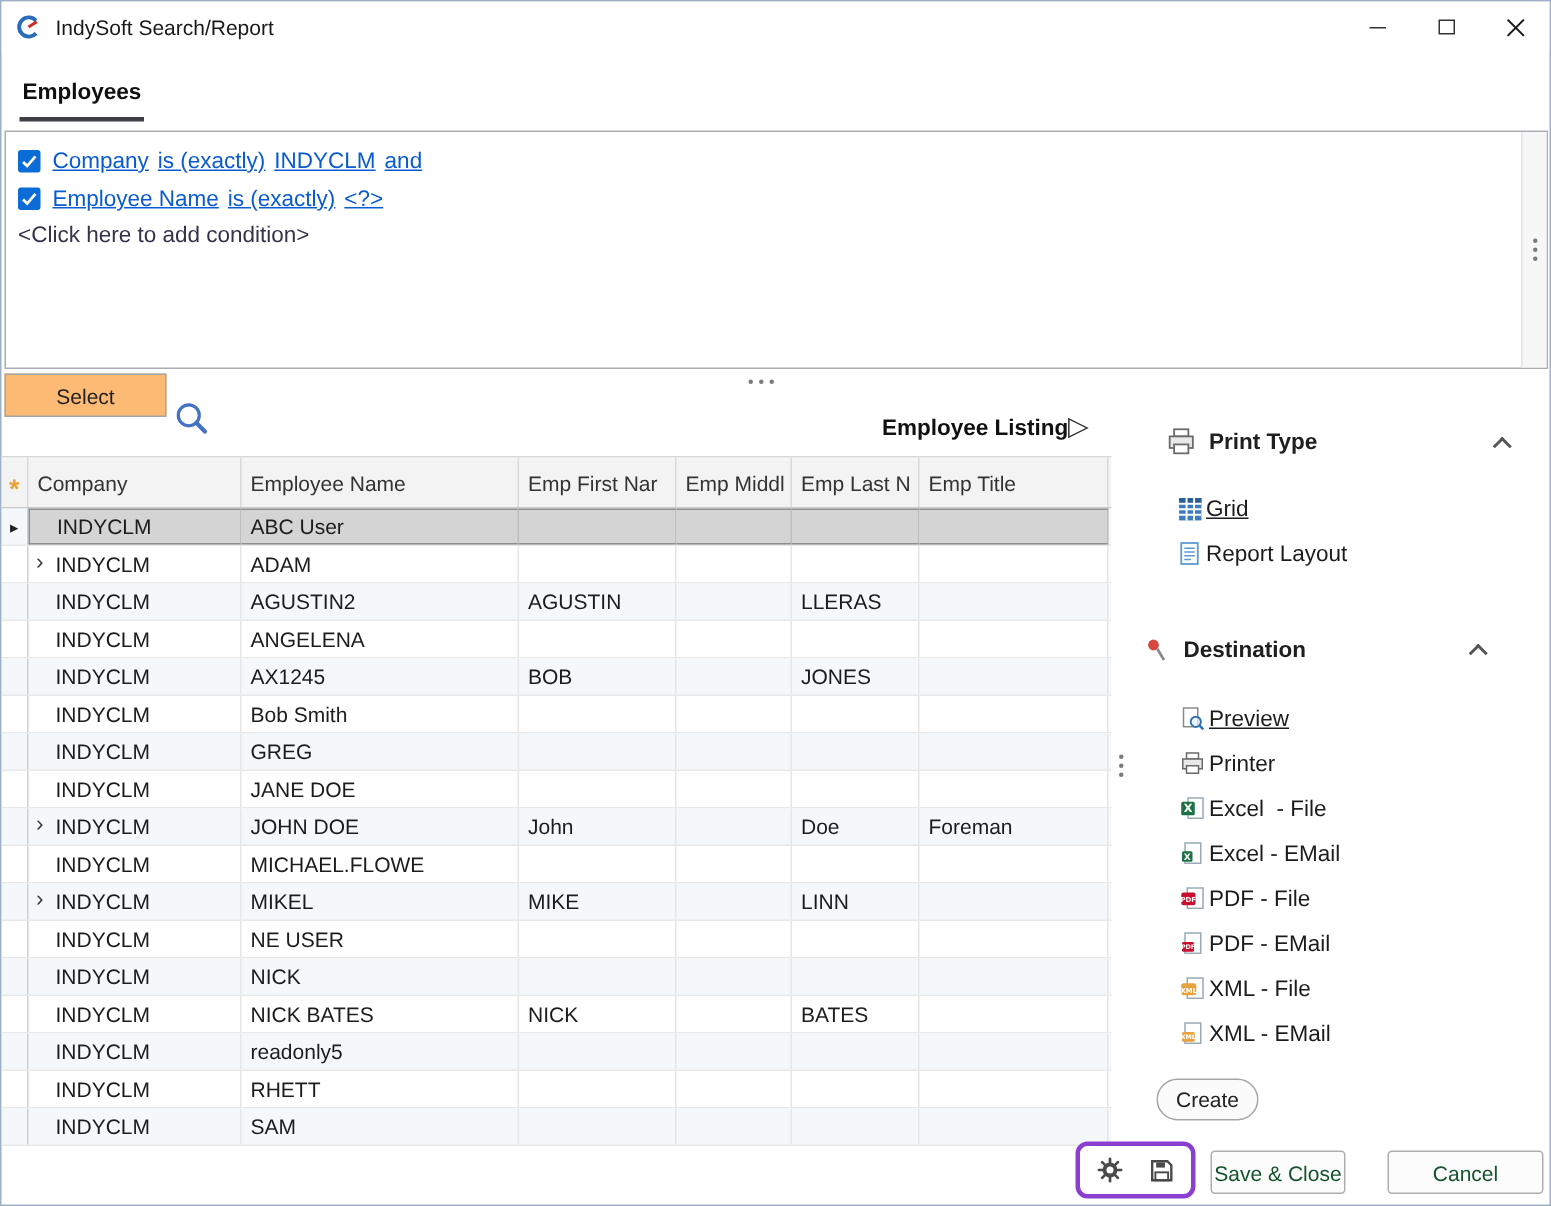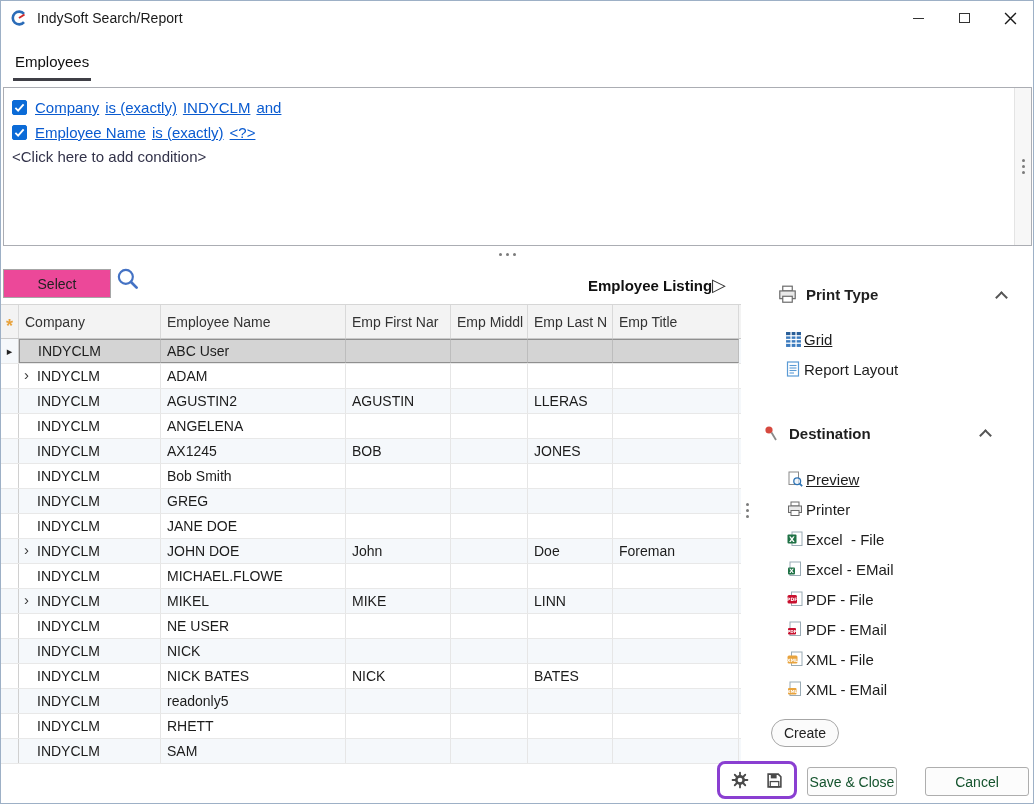--- a/index.html
+++ b/index.html
@@ -12,40 +12,40 @@
   .app-icon { margin-left:9px; width:18px; height:18px; display:inline-flex; }
   .title-text { margin-left:9px; font-size:14px; color:#1a1a1a; }
   .win-controls { position:absolute; right:0; top:0; height:34px; display:flex; }
   .win-btn { width:46px; height:34px; display:flex; align-items:center; justify-content:center; cursor:default; }
   .min-glyph { width:11px; height:1px; background:#333; display:block; }
   .max-glyph { width:11px; height:10px; border:1px solid #333; display:block; }
 
   
   .tabs { position:absolute; left:12px; top:52px; display:flex; gap:27px; }
   .tab { font-size:15px; color:#333; padding:0 2px 8px 2px; }
-  .tab.active { font-weight:normal; color:#101010; border-bottom:3px solid #3f3f46; }
+  .tab.active { font-weight:bold; color:#101010; border-bottom:3px solid #3f3f46; }
 
   
   .cond-panel { position:absolute; left:2px; top:86px; width:1029px; height:159px; border:1px solid #abadb3; background:#fff; }
   .cond-list { padding:7px 8px 0 8px; }
   .cond-row { height:25px; display:flex; align-items:center; font-size:15px; }
   .checkbox { width:15px; height:15px; background:#0b6bd7; border:1px solid #0b6bd7; border-radius:2px; display:inline-flex; align-items:center; justify-content:center; margin-right:8px; flex:none; }
   .cond-link { color:#0a5bd0; text-decoration:underline; margin-right:6px; white-space:pre; }
   .cond-add { padding:3px 8px; font-size:15px; color:#33334a; }
   .cond-scroll { position:absolute; right:0; top:0; width:17px; height:157px; background:#f7f7f7; border-left:1px solid #e4e4e4; display:flex; align-items:center; justify-content:center; }
   .vdots { display:flex; flex-direction:column; gap:3px; }
   .vdots i { width:3px; height:3px; border-radius:50%; background:#7b7b7b; }
 
   
   .splitter { position:absolute; left:0; top:246px; width:1012px; height:15px; display:flex; align-items:center; justify-content:center; }
   .hdots { display:flex; gap:4px; }
   .hdots i { width:3px; height:3px; border-radius:50%; background:#7b7b7b; }
 
   
-  .select-btn { position:absolute; left:2px; top:268px; width:108px; height:29px; background:#ec4899; border:1px solid #a6a6a6; font-size:14px; color:#222; font-family:inherit; }
+  .select-btn { position:absolute; left:2px; top:248px; width:108px; height:29px; background:#fdba74; border:1px solid #a6a6a6; font-size:14px; color:#222; font-family:inherit; }
   .search-icon { position:absolute; left:113px; top:264px; width:28px; height:28px; display:inline-flex; }
   .listing-label { position:absolute; left:587px; top:276px; font-size:15px; font-weight:bold; color:#111; }
   .listing-arrow { position:absolute; left:711px; top:273px; font-size:18px; color:#333; }
 
   
   .grid { position:absolute; left:0; top:303px; width:740px; height:460px; overflow:hidden; font-size:14px; color:#1c1c1c; border-top:1px solid #d6d6d6; }
   .g-header { display:flex; height:34px; background:#f3f3f3; border-bottom:1px solid #c9c9c9; }
   .g-hcell { display:flex; align-items:center; padding:0 6px; color:#333; border-right:1px solid #d9d9d9; flex:none; overflow:hidden; white-space:nowrap; }
   .g-hcell.gutter { width:18px; padding:0; justify-content:center; }
   .star { color:#e8a33d; font-size:18px; font-weight:bold; line-height:8px; margin-top:8px; }

